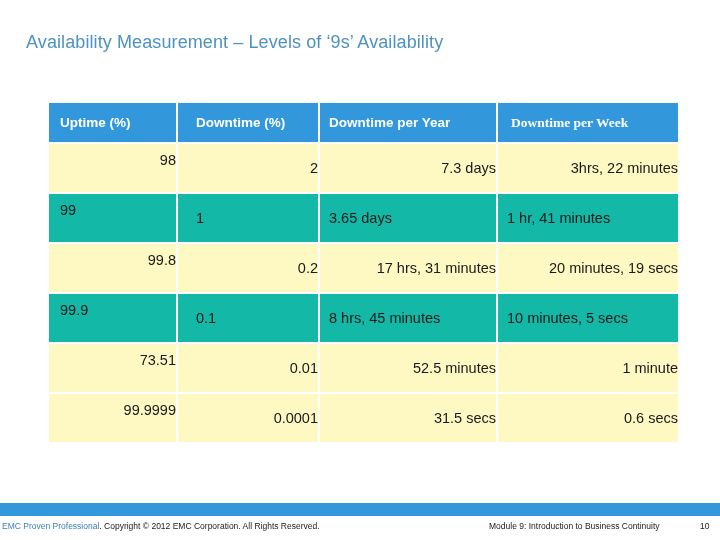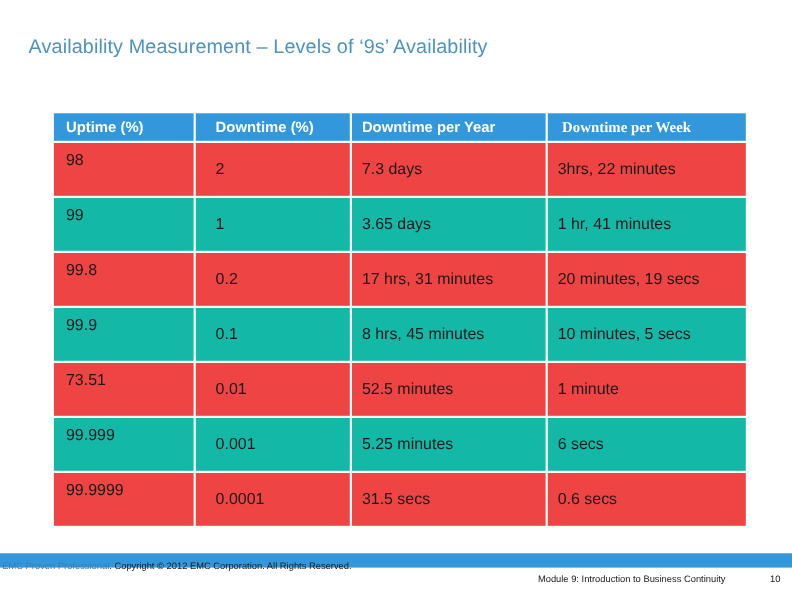--- a/index.html
+++ b/index.html
@@ -53,37 +53,37 @@
   .col-1 { width: 127px; }
   .col-2 { width: 140px; }
   .col-3 { width: 176px; }
   .col-4 { width: 180px; }
 
   table.avail thead th {
     background: #3398DB;
     color: #ffffff;
     font-size: 13.5px;
     font-weight: bold;
-    height: 25px;
+    height: 39px;
     padding-left: 10px;
     white-space: nowrap;
   }
   table.avail thead th.h-c1 { padding-left: 11px; }
   table.avail thead th.h-c2 { padding-left: 18px; }
   table.avail thead th.h-c3 { padding-left: 9px; }
   table.avail thead th.h-c4 { padding-left: 13px; font-family: Liberation Serif, serif; }
 
   table.avail tbody td {
     height: 40px;
     font-size: 14.5px;
     color: #1a1a1a;
     padding-left: 10px;
     white-space: nowrap;
   }
-  table.avail tbody tr.row-dark td { background: #ef4444; }
+  table.avail tbody tr.row-dark td { background: #fef9c3; text-align: right; }
   table.avail tbody tr.row-light td { background: #14b8a6; }
 
   
   table.avail tbody td.c1 {
     padding-left: 11px;
     vertical-align: top;
     padding-top: 8px;
   }
   table.avail tbody td.c2 { padding-left: 18px; }
   table.avail tbody td.c3 { padding-left: 9px; }
@@ -94,21 +94,21 @@
     position: absolute;
     left: 0;
     top: 503px;
     width: 720px;
     height: 13px;
     background: #3398DB;
   }
   .footer-left {
     position: absolute;
     left: 2px;
-    top: 509px;
+    top: 521px;
     font-size: 8.5px;
     white-space: nowrap;
     color: #1a1a1a;
     text-align: right;
   }
   .footer-left .brand {
     color: #3c7fb1;
   }
   .footer-right {
     position: absolute;
@@ -171,26 +171,20 @@
         <td class="c2">0.1</td>
         <td class="c3">8 hrs, 45 minutes</td>
         <td class="c4">10 minutes, 5 secs</td>
       </tr>
       <tr class="row-dark">
         <td class="c1">73.51</td>
         <td class="c2">0.01</td>
         <td class="c3">52.5 minutes</td>
         <td class="c4">1 minute</td>
       </tr>
-      <tr class="row-light">
-        <td class="c1">99.999</td>
-        <td class="c2">0.001</td>
-        <td class="c3">5.25 minutes</td>
-        <td class="c4">6 secs</td>
-      </tr>
       <tr class="row-dark">
         <td class="c1">99.9999</td>
         <td class="c2">0.0001</td>
         <td class="c3">31.5 secs</td>
         <td class="c4">0.6 secs</td>
       </tr>
     </tbody>
   </table>
 </div>
 

